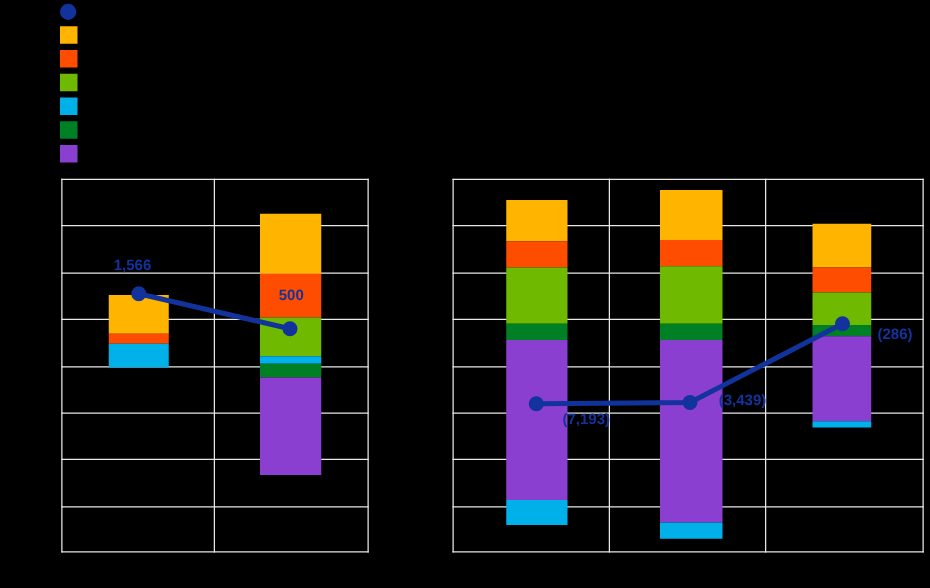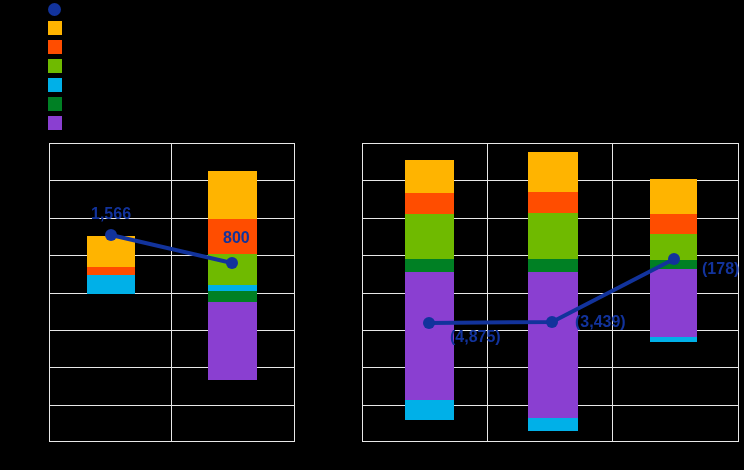--- a/index.html
+++ b/index.html
@@ -101,21 +101,21 @@
     position: absolute;
     left: 0;
     top: 0;
     overflow: visible;
     pointer-events: none;
   }
 
   .dlabel {
     position: absolute;
     color: #12339C;
-    font-size: 16px;
+    font-size: 12px;
     font-weight: bold;
     white-space: nowrap;
     letter-spacing: 0px;
   }
 </style>
 </head>
 <body>
 
 <div class="stage">
 
@@ -188,21 +188,21 @@
       <div class="bar-seg" style="left:159px; top:148px; width:49px; height:11px;  background:#008024;"></div>
       <div class="bar-seg" style="left:159px; top:159px; width:49px; height:78px;  background:#8A3FD1;"></div>
 
       <svg class="overlay-svg" width="246" height="299" viewBox="0 0 246 299">
         <polyline points="62,92 183,120" fill="none" stroke="#12339C" stroke-width="4" stroke-linecap="round" stroke-linejoin="round"></polyline>
         <circle cx="62" cy="92" r="6" fill="#12339C"></circle>
         <circle cx="183" cy="120" r="6" fill="#12339C"></circle>
       </svg>
 
       <div class="dlabel" style="left:42px; top:62px;">1,566</div>
-      <div class="dlabel" style="left:174px; top:86px;">800</div>
+      <div class="dlabel" style="left:174px; top:86px;">500</div>
     </div>
   </div>
 
   <div class="panel" style="left:362px; top:143px; width:377px; height:299px;">
 
     <div class="grid">
       <div class="hline" style="top:0px;"></div>
       <div class="hline" style="top:37px;"></div>
       <div class="hline" style="top:75px;"></div>
       <div class="hline" style="top:112px;"></div>
@@ -240,19 +240,19 @@
       <div class="bar-seg" style="left:288px; top:126px; width:47px; height:68px;  background:#8A3FD1;"></div>
       <div class="bar-seg" style="left:288px; top:194px; width:47px; height:5px;   background:#00B0E8;"></div>
 
       <svg class="overlay-svg" width="377" height="299" viewBox="0 0 377 299">
         <polyline points="67,180 190,179 312,116" fill="none" stroke="#12339C" stroke-width="4" stroke-linecap="round" stroke-linejoin="round"></polyline>
         <circle cx="67" cy="180" r="6" fill="#12339C"></circle>
         <circle cx="190" cy="179" r="6" fill="#12339C"></circle>
         <circle cx="312" cy="116" r="6" fill="#12339C"></circle>
       </svg>
 
-      <div class="dlabel" style="left:88px;  top:185px;">(4,875)</div>
+      <div class="dlabel" style="left:88px;  top:185px;">(7,193)</div>
       <div class="dlabel" style="left:213px; top:170px;">(3,439)</div>
-      <div class="dlabel" style="left:340px; top:117px;">(178)</div>
+      <div class="dlabel" style="left:340px; top:117px;">(286)</div>
     </div>
   </div>
 
 </div>
 
 </body></html>

